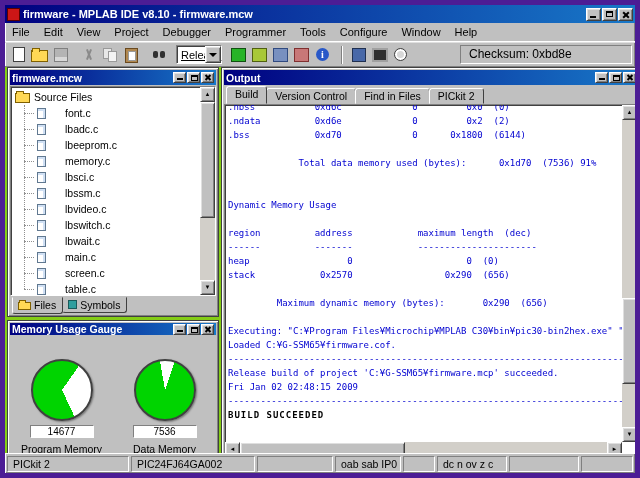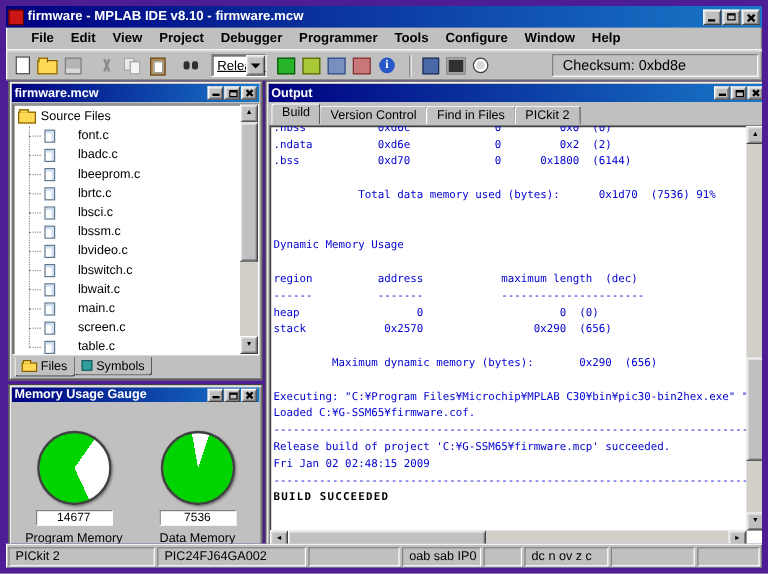--- a/index.html
+++ b/index.html
@@ -17,22 +17,22 @@
   .wbtn{width:15px;height:13px;background:#c0c0c0;border:1px solid;border-color:#fff #404040 #404040 #fff;
         box-shadow:inset 1px 1px 0 #dfdfdf, inset -1px -1px 0 #808080;margin-left:1px;position:relative;}
   .wbtn.sm{width:13px;height:11px;}
   .g-min{position:absolute;left:3px;bottom:2px;width:6px;height:2px;background:#000;}
   .g-max{position:absolute;left:3px;top:2px;width:7px;height:6px;border:1px solid #000;border-top-width:2px;}
   .g-close::before,.g-close::after{content:"";position:absolute;left:6px;top:2px;width:2px;height:8px;background:#000;}
   .wbtn.sm .g-close::before,.wbtn.sm .g-close::after{left:5px;top:1px;height:7px;}
   .g-close::before{transform:rotate(45deg);} .g-close::after{transform:rotate(-45deg);}
 
   
-  #menubar{height:19px;flex:0 0 19px;display:flex;align-items:center;padding:0 14px;
-           border-bottom:1px solid #fff;font-weight:bold;}
+  #menubar{height:19px;flex:0 0 19px;display:flex;align-items:center;padding:0 0;
+           border-bottom:1px solid #fff;}
   .menu-item{font-size:11px;padding:2px 7px;color:#000;white-space:nowrap;}
 
   
   #toolbar{height:25px;flex:0 0 25px;display:flex;align-items:center;padding:1px 3px;
            border-top:1px solid #dfdfdf;border-bottom:1px solid #808080;}
   .tbgroup{display:flex;margin-right:7px;}
   .tbsep{width:2px;height:18px;border-left:1px solid #808080;border-right:1px solid #fff;margin:0 5px 0 1px;}
   .tbico{width:19px;height:17px;display:inline-flex;align-items:center;justify-content:center;position:relative;margin:0 1px;}
   [data-name="new-file-icon"]::before{content:"";width:10px;height:13px;background:#fff;border:1px solid #404040;}
   [data-name="open-file-icon"]::before{content:"";width:15px;height:10px;background:#ffd855;border:1px solid #806000;margin-top:2px;}
@@ -57,21 +57,21 @@
   #build-combo{display:flex;align-items:center;height:19px;margin-right:6px;background:#fff;
                border:1px solid;border-color:#808080 #fff #fff #808080;box-shadow:inset 1px 1px 0 #404040;}
   #build-combo-text{font-size:11px;padding:0 4px;width:28px;text-decoration:underline;}
   .combo-btn{width:16px;height:17px;background:#c0c0c0;border:1px solid;border-color:#fff #404040 #404040 #fff;
              box-shadow:inset 1px 1px 0 #dfdfdf, inset -1px -1px 0 #808080;display:flex;align-items:center;justify-content:center;}
   .arrow-down{width:0;height:0;border-left:4px solid transparent;border-right:4px solid transparent;border-top:4px solid #000;}
   #checksum-panel{margin-left:auto;width:172px;height:19px;line-height:17px;font-size:12px;padding-left:8px;
                   background:#c0c0c0;color:#000;}
 
   
-  #desktop{position:relative;flex:1;background:#4c1d95;overflow:hidden;}
+  #desktop{position:relative;flex:1;background:#84cc16;overflow:hidden;}
   .childwin{position:absolute;background:#c0c0c0;border:1px solid #404040;
             box-shadow:inset 1px 1px 0 #fff, inset -1px -1px 0 #808080;padding:2px;}
   .ctitle{height:15px;background:linear-gradient(90deg,#000080,#1878c8);display:flex;align-items:center;
           color:#fff;font-weight:bold;font-size:10.5px;padding:0 2px;}
   .ctitle-text{white-space:nowrap;overflow:hidden;flex:1;}
 
   
   #projwin{left:2px;top:0;width:212px;height:250px;display:flex;flex-direction:column;}
   .proj-body{flex:1;display:flex;background:#fff;border:1px solid;border-color:#808080 #fff #fff #808080;
              box-shadow:inset 1px 1px 0 #404040;overflow:hidden;margin-top:1px;}
@@ -227,21 +227,21 @@
               <div class="tree-row child" data-name="tree-file-lbadc-c">
                 <span class="file-icon" data-name="source-file-icon"></span>
                 <span class="tree-label" data-name="tree-file-label">lbadc.c</span>
               </div>
               <div class="tree-row child" data-name="tree-file-lbeeprom-c">
                 <span class="file-icon" data-name="source-file-icon"></span>
                 <span class="tree-label" data-name="tree-file-label">lbeeprom.c</span>
               </div>
               <div class="tree-row child" data-name="tree-file-lbrtc-c">
                 <span class="file-icon" data-name="source-file-icon"></span>
-                <span class="tree-label" data-name="tree-file-label">lbrtc.c</span>
+                <span class="tree-label" data-name="tree-file-label">memory.c</span>
               </div>
               <div class="tree-row child" data-name="tree-file-lbsci-c">
                 <span class="file-icon" data-name="source-file-icon"></span>
                 <span class="tree-label" data-name="tree-file-label">lbsci.c</span>
               </div>
               <div class="tree-row child" data-name="tree-file-lbssm-c">
                 <span class="file-icon" data-name="source-file-icon"></span>
                 <span class="tree-label" data-name="tree-file-label">lbssm.c</span>
               </div>
               <div class="tree-row child" data-name="tree-file-lbvideo-c">

